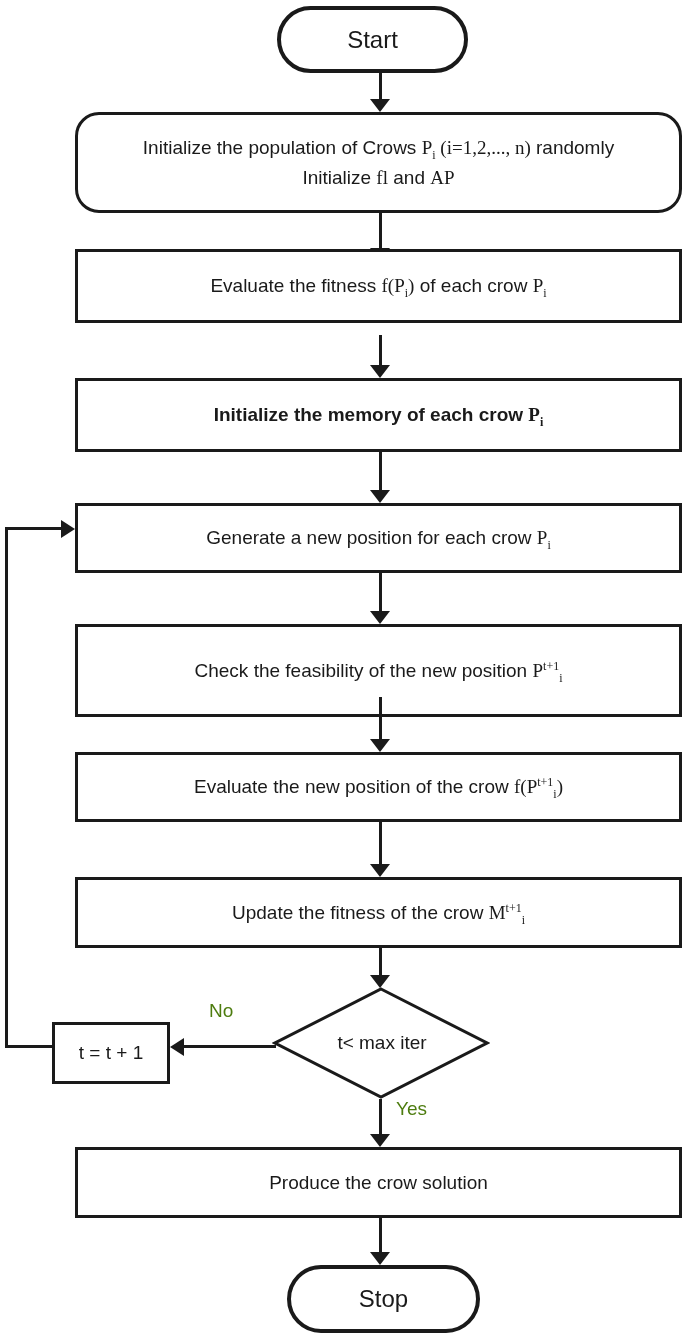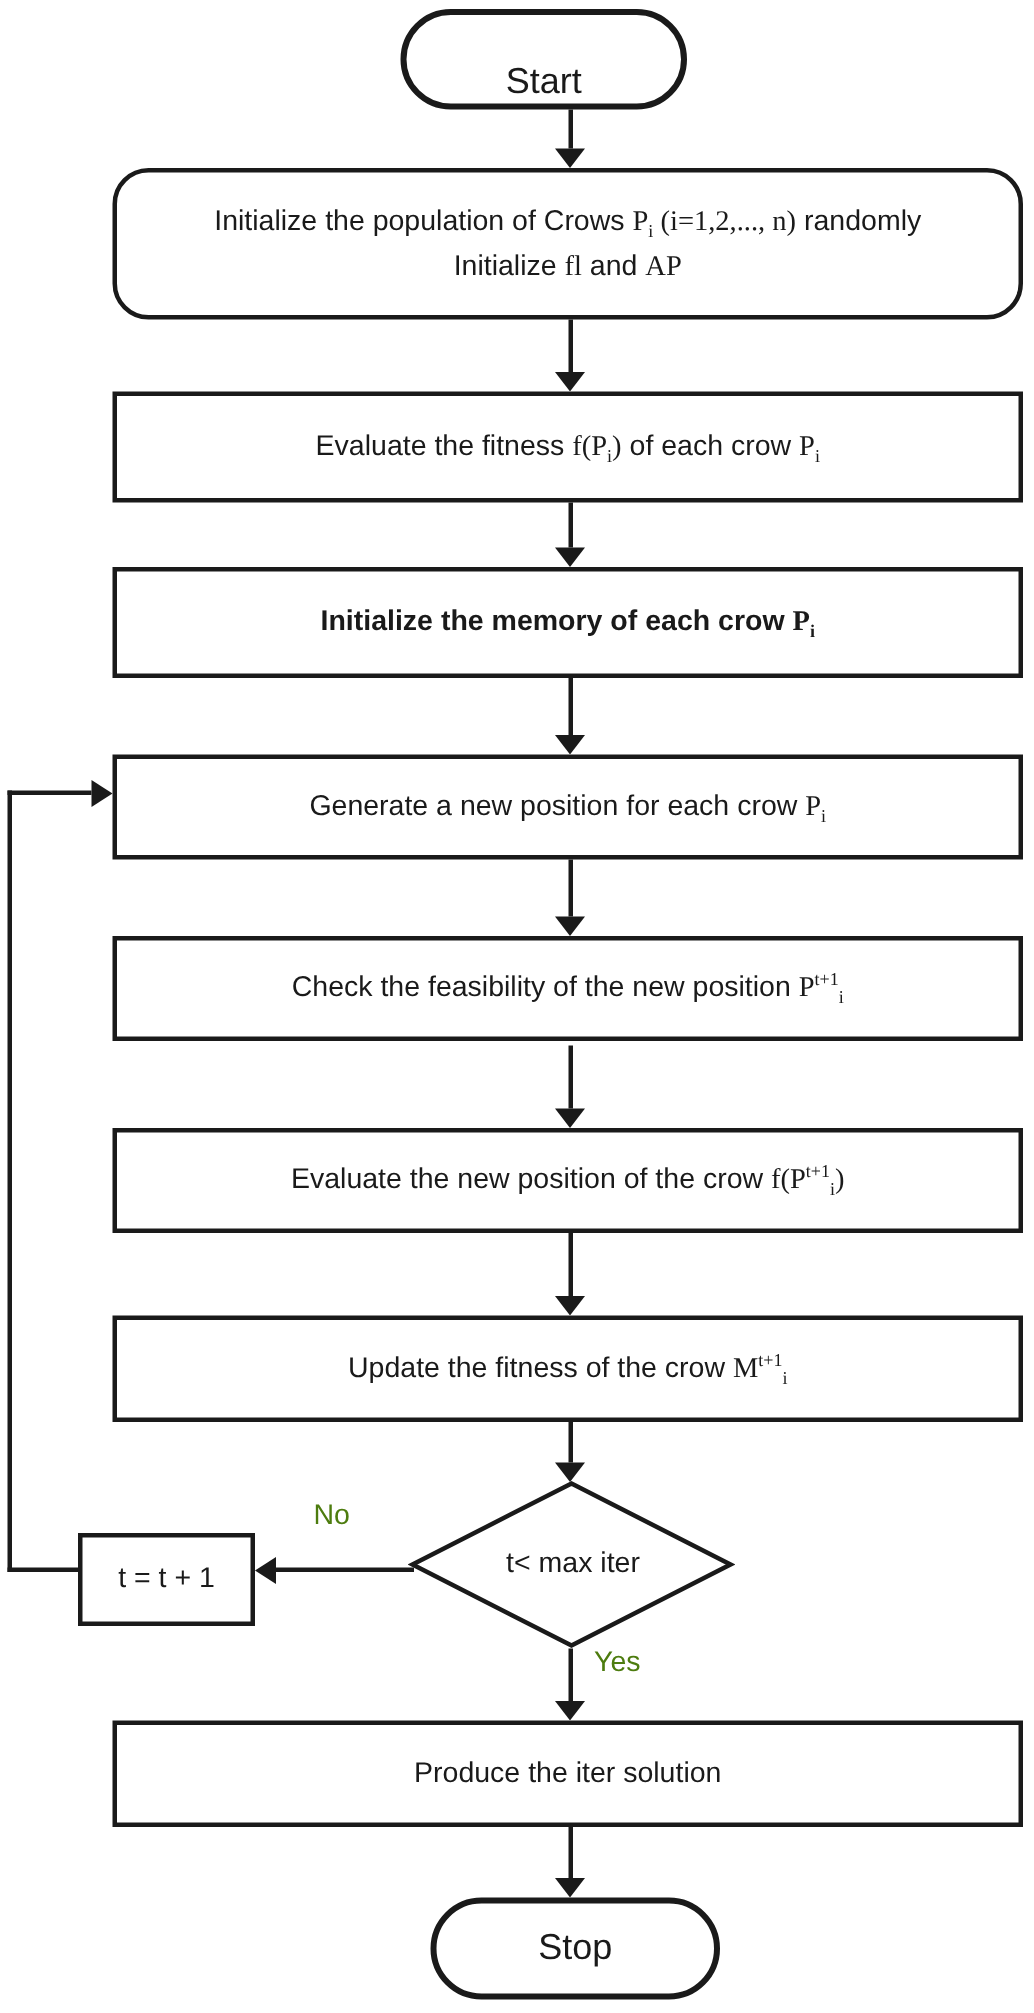--- a/index.html
+++ b/index.html
@@ -116,59 +116,59 @@
     align-items:center;
     justify-content:center;
     font-size:19px;
   }
 </style>
 </head>
 <body>
 
 <div class="canvas">
 
-  <div class="terminal" style="left:267px;top:6px;width:191px;height:67px;align-items:flex-end;">
+  <div class="terminal" style="left:277px;top:6px;width:191px;height:67px;">
     <span>Start</span>
   </div>
 
   <div class="vline" style="left:379px;top:73px;height:26px;"></div>
   <div class="head-down" style="left:370px;top:99px;"></div>
 
   <div class="box" style="top:112px;height:101px;border-radius:24px;">
     <div>
       <div><span>Initialize the population of Crows </span><span class="math"><span>P</span><sub>i</sub><span> (i=1,2,..., n)</span></span><span> randomly</span></div>
       <div><span>Initialize </span><span class="math">fl</span><span> and </span><span class="math">AP</span></div>
     </div>
   </div>
 
   <div class="vline" style="left:379px;top:213px;height:35px;"></div>
   <div class="head-down" style="left:370px;top:248px;"></div>
 
-  <div class="box" style="top:261px;height:74px;">
+  <div class="box" style="top:249px;height:74px;">
     <div><span>Evaluate the fitness </span><span class="math"><span>f(P</span><sub>i</sub><span>)</span></span><span> of each crow </span><span class="math"><span>P</span><sub>i</sub></span></div>
   </div>
 
   <div class="vline" style="left:379px;top:335px;height:30px;"></div>
   <div class="head-down" style="left:370px;top:365px;"></div>
 
   <div class="box" style="top:378px;height:74px;font-weight:bold;">
     <div><span>Initialize the memory of each crow </span><span class="math"><span>P</span><sub>i</sub></span></div>
   </div>
 
   <div class="vline" style="left:379px;top:452px;height:38px;"></div>
   <div class="head-down" style="left:370px;top:490px;"></div>
 
   <div class="box" style="top:503px;height:70px;">
     <div><span>Generate a new position for each crow </span><span class="math"><span>P</span><sub>i</sub></span></div>
   </div>
 
   <div class="vline" style="left:379px;top:573px;height:38px;"></div>
   <div class="head-down" style="left:370px;top:611px;"></div>
 
-  <div class="box" style="top:624px;height:70px;">
+  <div class="box" style="top:624px;height:93px;">
     <div><span>Check the feasibility of the new position </span><span class="math"><span>P</span><sup>t+1</sup><sub>i</sub></span></div>
   </div>
 
   <div class="vline" style="left:379px;top:697px;height:42px;"></div>
   <div class="head-down" style="left:370px;top:739px;"></div>
 
   <div class="box" style="top:752px;height:70px;">
     <div><span>Evaluate the new position of the crow </span><span class="math"><span>f(P</span><sup>t+1</sup><sub>i</sub><span>)</span></span></div>
   </div>
 
@@ -198,21 +198,21 @@
   <div class="hline" style="left:5px;top:1045px;width:47px;"></div>
   <div class="vline" style="left:5px;top:527px;height:521px;"></div>
   <div class="hline" style="left:5px;top:527px;width:56px;"></div>
   <div class="head-right" style="left:61px;top:520px;"></div>
 
   <div class="vline" style="left:379px;top:1099px;height:35px;"></div>
   <div class="edge-label" style="left:394px;top:1098px;">Yes</div>
   <div class="head-down" style="left:370px;top:1134px;"></div>
 
   <div class="box" style="top:1147px;height:71px;">
-    <span>Produce the iter solution</span>
+    <span>Produce the crow solution</span>
   </div>
 
   <div class="vline" style="left:379px;top:1218px;height:34px;"></div>
   <div class="head-down" style="left:370px;top:1252px;"></div>
 
   <div class="terminal" style="left:287px;top:1265px;width:193px;height:68px;">
     <span>Stop</span>
   </div>
 
 </div>

